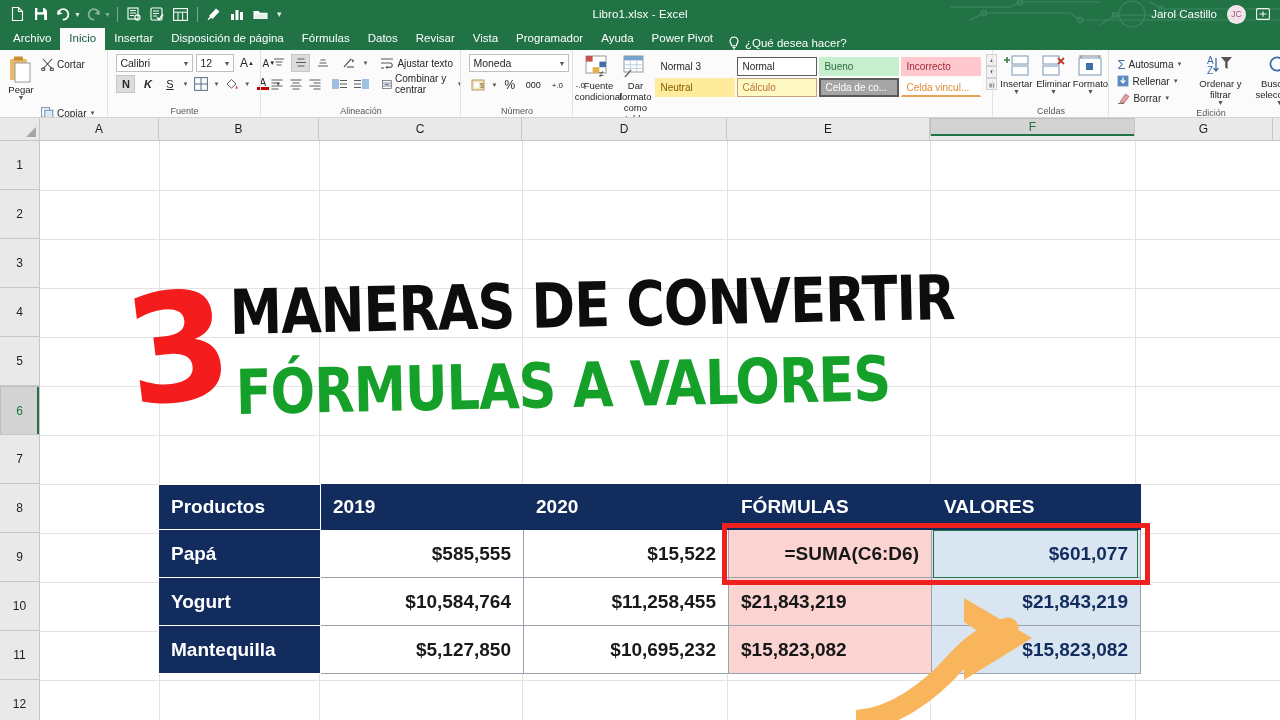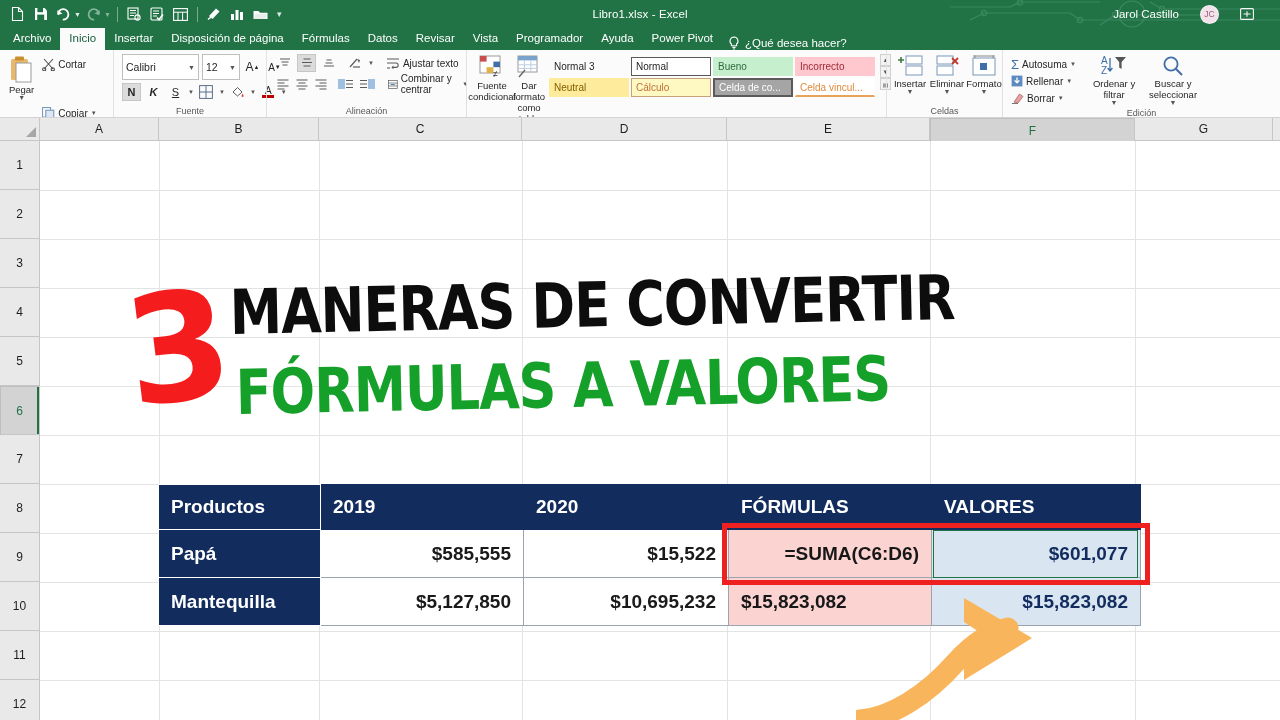--- a/index.html
+++ b/index.html
@@ -22,22 +22,22 @@
     color:#fff; cursor:pointer; border-radius:2px;
   }
   .qat-btn svg{ display:block; }
   .qat-sep{ width:1px; height:15px; background:rgba(255,255,255,.40); margin:0 4px; }
   .qat-caret{ font-size:7px; line-height:1; margin-left:-2px; opacity:.85; }
   .tb-title{
     position:absolute; left:0; right:0; text-align:center; font-size:11.5px;
     color:#fff; letter-spacing:.1px; z-index:1;
   }
   .tb-right{
-    margin-left:auto; display:flex; align-items:center; gap:21px;
-    padding-right:26px; position:relative; z-index:3;
+    margin-left:auto; display:flex; align-items:center; gap:10px;
+    padding-right:10px; position:relative; z-index:3;
   }
   .tb-user{ font-size:11.5px; }
   .tb-avatar{
     width:19px; height:19px; border-radius:50%; background:#f2e3ea; color:#a05a7a;
     font-size:8.5px; display:flex; align-items:center; justify-content:center;
     border:1px solid rgba(255,255,255,.5);
   }
   .tb-ribbonopts{ font-size:12px; opacity:.95; display:flex; align-items:center;}
 
   
@@ -73,21 +73,21 @@
   }
   .bigbtn .cap{ margin-top:1px; }
   .bigbtn .arw{ font-size:7px; color:#555; line-height:6px; }
 
   .smallrow{ display:flex; align-items:center; gap:3px; font-size:10px; color:#262626; cursor:pointer; height:16px;}
   .smallcol{ display:flex; flex-direction:column; gap:1px; }
 
   .fnt-row{ display:flex; align-items:center; gap:3px; }
   .sel{
     border:1px solid #bfbfbf; background:#fff; height:18px; font-size:10.5px;
-    display:flex; align-items:center; padding:12px 3px; color:#262626; cursor:pointer;
+    display:flex; align-items:center; padding:4px 3px; color:#262626; cursor:pointer;
   }
   .sel .car{ margin-left:auto; font-size:7px; color:#555; padding-left:6px;}
   .ibtn{
     width:19px; height:18px; display:flex; align-items:center; justify-content:center;
     font-size:11px; color:#262626; cursor:pointer; border:1px solid transparent;
   }
   .ibtn.on{ background:#dcdcdc; border-color:#c6c6c6; }
   .mini-car{ font-size:6px; color:#555; }
 
   
@@ -460,20 +460,43 @@
               <path d="M4 6.5h6" stroke="#2f6fad" stroke-width="1.2"></path>
             </svg>
           <span>Combinar y centrar</span>
           <span class="mini-car">▼</span>
         </div>
       </div>
     </div>
     <div class="grp-name">Alineación</div>
   </div>
 
+  <div class="grp" style="width:112px;">
+    <div class="grp-body" style="flex-direction:column;gap:4px;padding-left:4px;">
+      <div class="sel" style="width:100px;">
+        <span>Moneda</span>
+          <span class="car">▼</span>
+      </div>
+      <div class="fnt-row">
+        <div class="ibtn">
+          <svg width="15" height="14" viewBox="0 0 15 14">
+              <rect x="1" y="2" width="12" height="10" fill="#f3e3c0" stroke="#b89b5e" stroke-width="1"></rect>
+              <rect x="3" y="4.5" width="5" height="5" fill="#fff"></rect>
+              <text x="9" y="10" font-size="7" fill="#7a6430">$</text>
+            </svg>
+        </div>
+        <span class="mini-car">▼</span>
+        <div class="ibtn" style="font-size:12px;">%</div>
+        <div class="ibtn" style="font-size:9px;width:22px;">000</div>
+        <div class="ibtn" style="font-size:8px;width:20px;">+.0</div>
+        <div class="ibtn" style="font-size:8px;width:20px;">-.0</div>
+      </div>
+    </div>
+    <div class="grp-name">Número</div>
+  </div>
 
   <div class="grp" style="width:420px;">
     <div class="grp-body" style="padding-left:4px;">
       <div class="bigbtn" style="width:68px;">
         <svg width="26" height="24" viewBox="0 0 26 24">
             <rect x="1" y="1" width="20" height="17" fill="#fff" stroke="#9a9a9a"></rect>
             <rect x="1" y="1" width="6.6" height="5.6" fill="#c94f4f"></rect>
             <rect x="14.4" y="6.6" width="6.6" height="5.6" fill="#3f6ea8"></rect>
             <rect x="7.6" y="12.2" width="6.8" height="5.8" fill="#e0b04a"></rect>
             <text x="14" y="22" font-size="9" fill="#333">≠</text>
@@ -658,20 +681,27 @@
     </thead>
     <tbody>
       <tr class="r6">
         <td class="c-prod">Papá</td>
         <td class="c-num">$585,555</td>
         <td class="c-num">$15,522</td>
         <td class="c-form">=SUMA(C6:D6)</td>
         <td class="c-val">$601,077</td>
       </tr>
       <tr>
+        <td class="c-prod">Yogurt</td>
+        <td class="c-num">$10,584,764</td>
+        <td class="c-num">$11,258,455</td>
+        <td class="c-form">$21,843,219</td>
+        <td class="c-val">$21,843,219</td>
+      </tr>
+      <tr>
         <td class="c-prod">Mantequilla</td>
         <td class="c-num">$5,127,850</td>
         <td class="c-num">$10,695,232</td>
         <td class="c-form">$15,823,082</td>
         <td class="c-val">$15,823,082</td>
       </tr>
 
     </tbody>
   </table>
 

